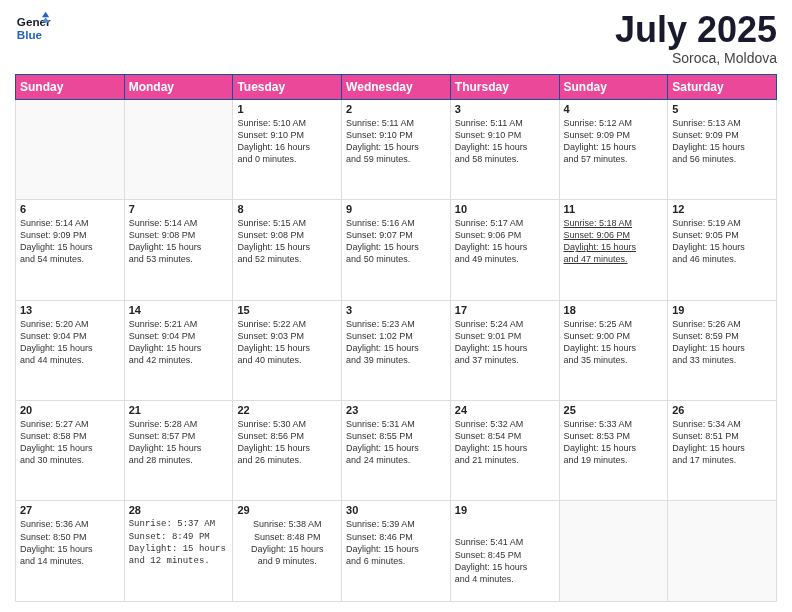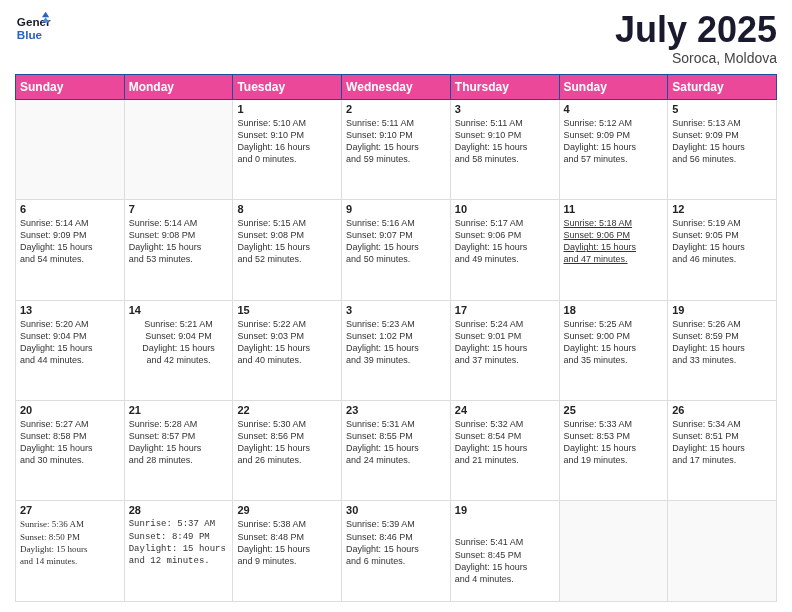--- a/index.html
+++ b/index.html
@@ -210,21 +210,21 @@
         <tr>
           <td>
             <span class="day-number">13</span>
             <div class="cell-text" style="white-space: pre-line;">Sunrise: 5:20 AM
 Sunset: 9:04 PM
 Daylight: 15 hours
 and 44 minutes.</div>
           </td>
           <td>
             <span class="day-number">14</span>
-            <div class="cell-text" style="white-space: pre-line; text-align: center;">Sunrise: 5:21 AM
+            <div class="cell-text" style="white-space: pre-line;">Sunrise: 5:21 AM
 Sunset: 9:04 PM
 Daylight: 15 hours
 and 42 minutes.</div>
           </td>
           <td>
             <span class="day-number">15</span>
             <div class="cell-text" style="white-space: pre-line;">Sunrise: 5:22 AM
 Sunset: 9:03 PM
 Daylight: 15 hours
 and 40 minutes.</div>
@@ -305,35 +305,35 @@
             <span class="day-number">26</span>
             <div class="cell-text" style="white-space: pre-line;">Sunrise: 5:34 AM
 Sunset: 8:51 PM
 Daylight: 15 hours
 and 17 minutes.</div>
           </td>
         </tr>
         <tr>
           <td>
             <span class="day-number">27</span>
-            <div class="cell-text" style="white-space: pre-line; font-family: Liberation Serif, serif;">Sunrise: 5:36 AM
+            <div class="cell-text" style="white-space: pre-line;">Sunrise: 5:36 AM
 Sunset: 8:50 PM
 Daylight: 15 hours
 and 14 minutes.</div>
           </td>
           <td>
             <span class="day-number">28</span>
             <div class="cell-text" style="white-space: pre-line; font-family: Liberation Mono, monospace;">Sunrise: 5:37 AM
 Sunset: 8:49 PM
 Daylight: 15 hours
 and 12 minutes.</div>
           </td>
           <td>
             <span class="day-number">29</span>
-            <div class="cell-text" style="white-space: pre-line;">Sunrise: 5:38 AM
+            <div class="cell-text" style="white-space: pre-line; text-align: center;">Sunrise: 5:38 AM
 Sunset: 8:48 PM
 Daylight: 15 hours
 and 9 minutes.</div>
           </td>
           <td>
             <span class="day-number">30</span>
             <div class="cell-text" style="white-space: pre-line;">Sunrise: 5:39 AM
 Sunset: 8:46 PM
 Daylight: 15 hours
 and 6 minutes.</div>

